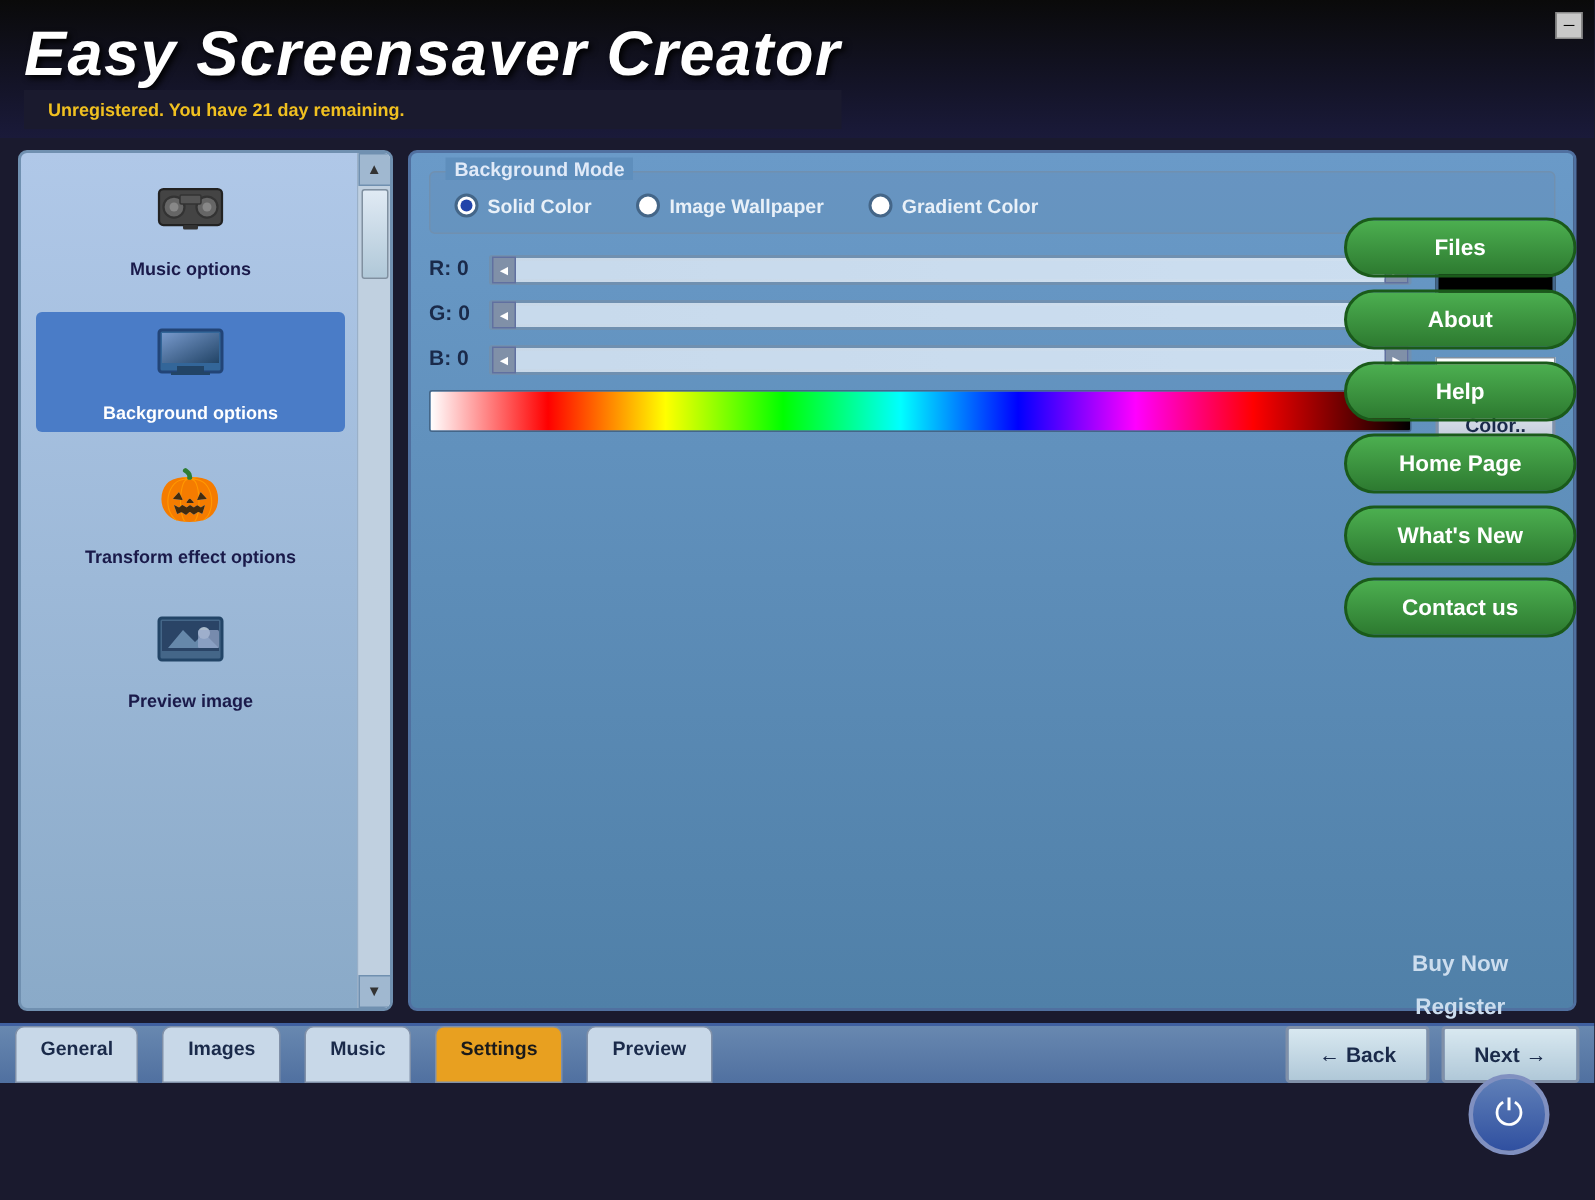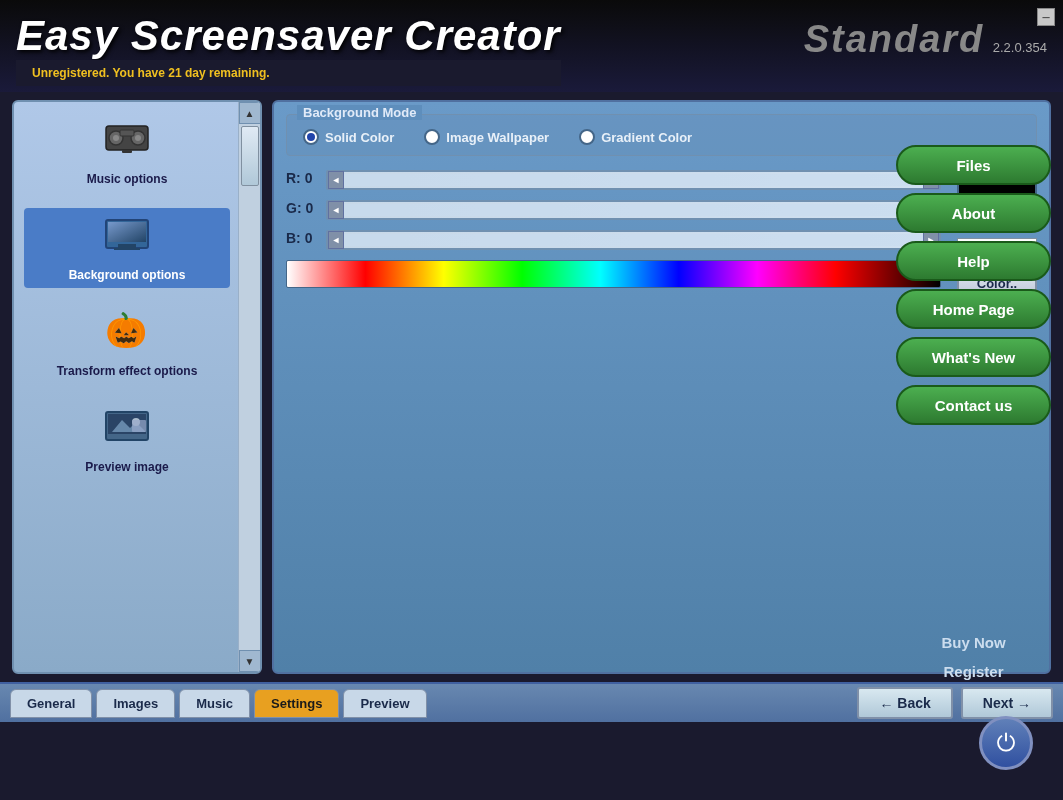--- a/index.html
+++ b/index.html
@@ -391,26 +391,25 @@
       cursor: pointer;
     }
     .power-icon {
       font-size: 24px;
       color: white;
     }
 
     
     .tab-bar {
       display: flex;
-      align-items: center;
       padding: 0 10px;
       height: 40px;
       background: linear-gradient(180deg, #6888b0 0%, #5070a0 100%);
       border-top: 2px solid #4060a0;
-      gap: 4px;
+      gap: 16px;
     }
     .tab {
       padding: 6px 16px;
       border-radius: 6px 6px 0 0;
       font-size: 13px;
       font-weight: bold;
       cursor: pointer;
       background: #c8d8e8;
       color: #1a2a4a;
       border: 1px solid #8090a8;
@@ -457,24 +456,20 @@
 <body>
 
 <div class="window-controls">
   <div class="minimize-btn">─</div>
 </div>
 
 <div class="header">
   <div style="display:flex; flex-direction:column;">
     <div class="app-title">Easy Screensaver Creator</div>
     <div class="unregistered">Unregistered. You have 21 day remaining.</div>
-  </div>
-  <div class="version-area">
-    <span class="standard-text">Standard</span>
-    <span class="version-number">2.2.0.354</span>
   </div>
 </div>
 
 <div class="main-area">
 
   <div class="left-panel">
     <div class="sidebar-scroll">
       <div class="scroll-btn">▲</div>
       <div class="scroll-track">
         <div class="scroll-thumb"></div>

